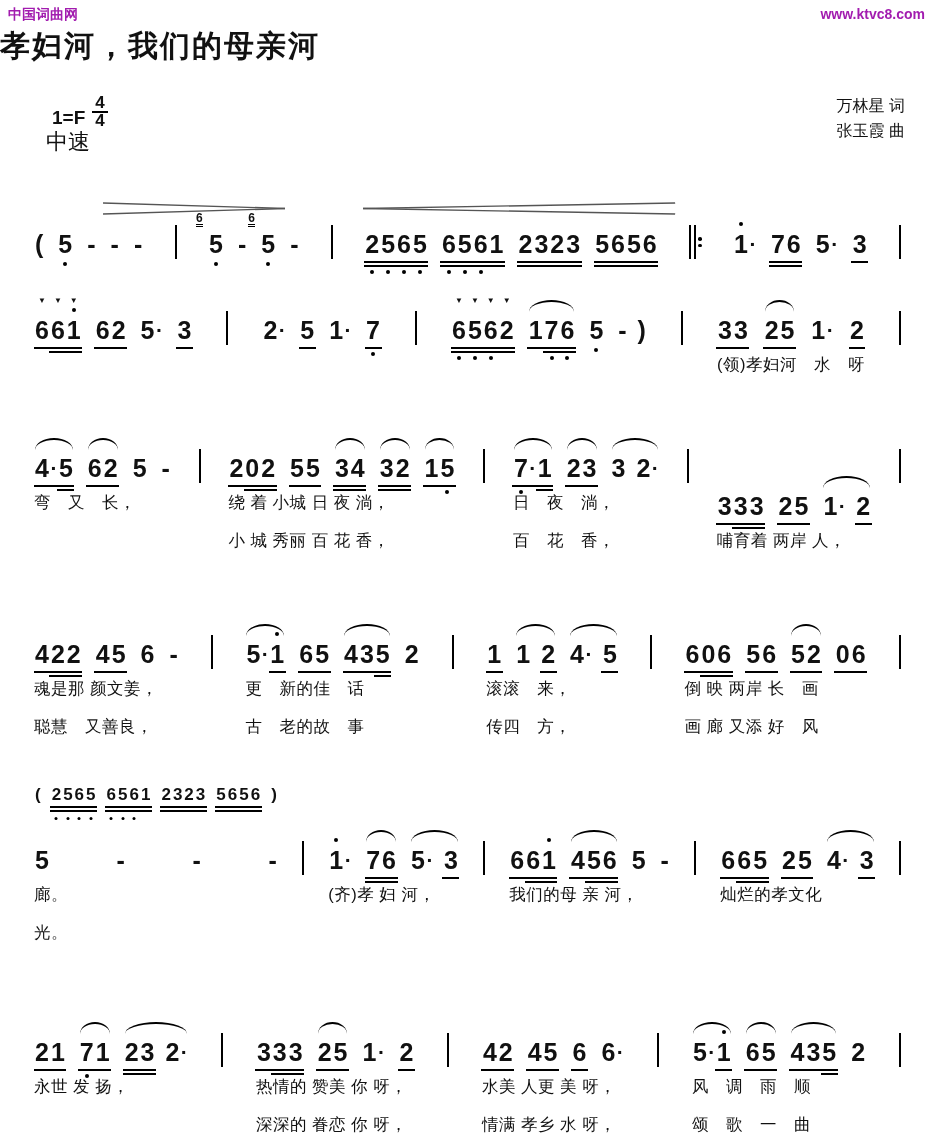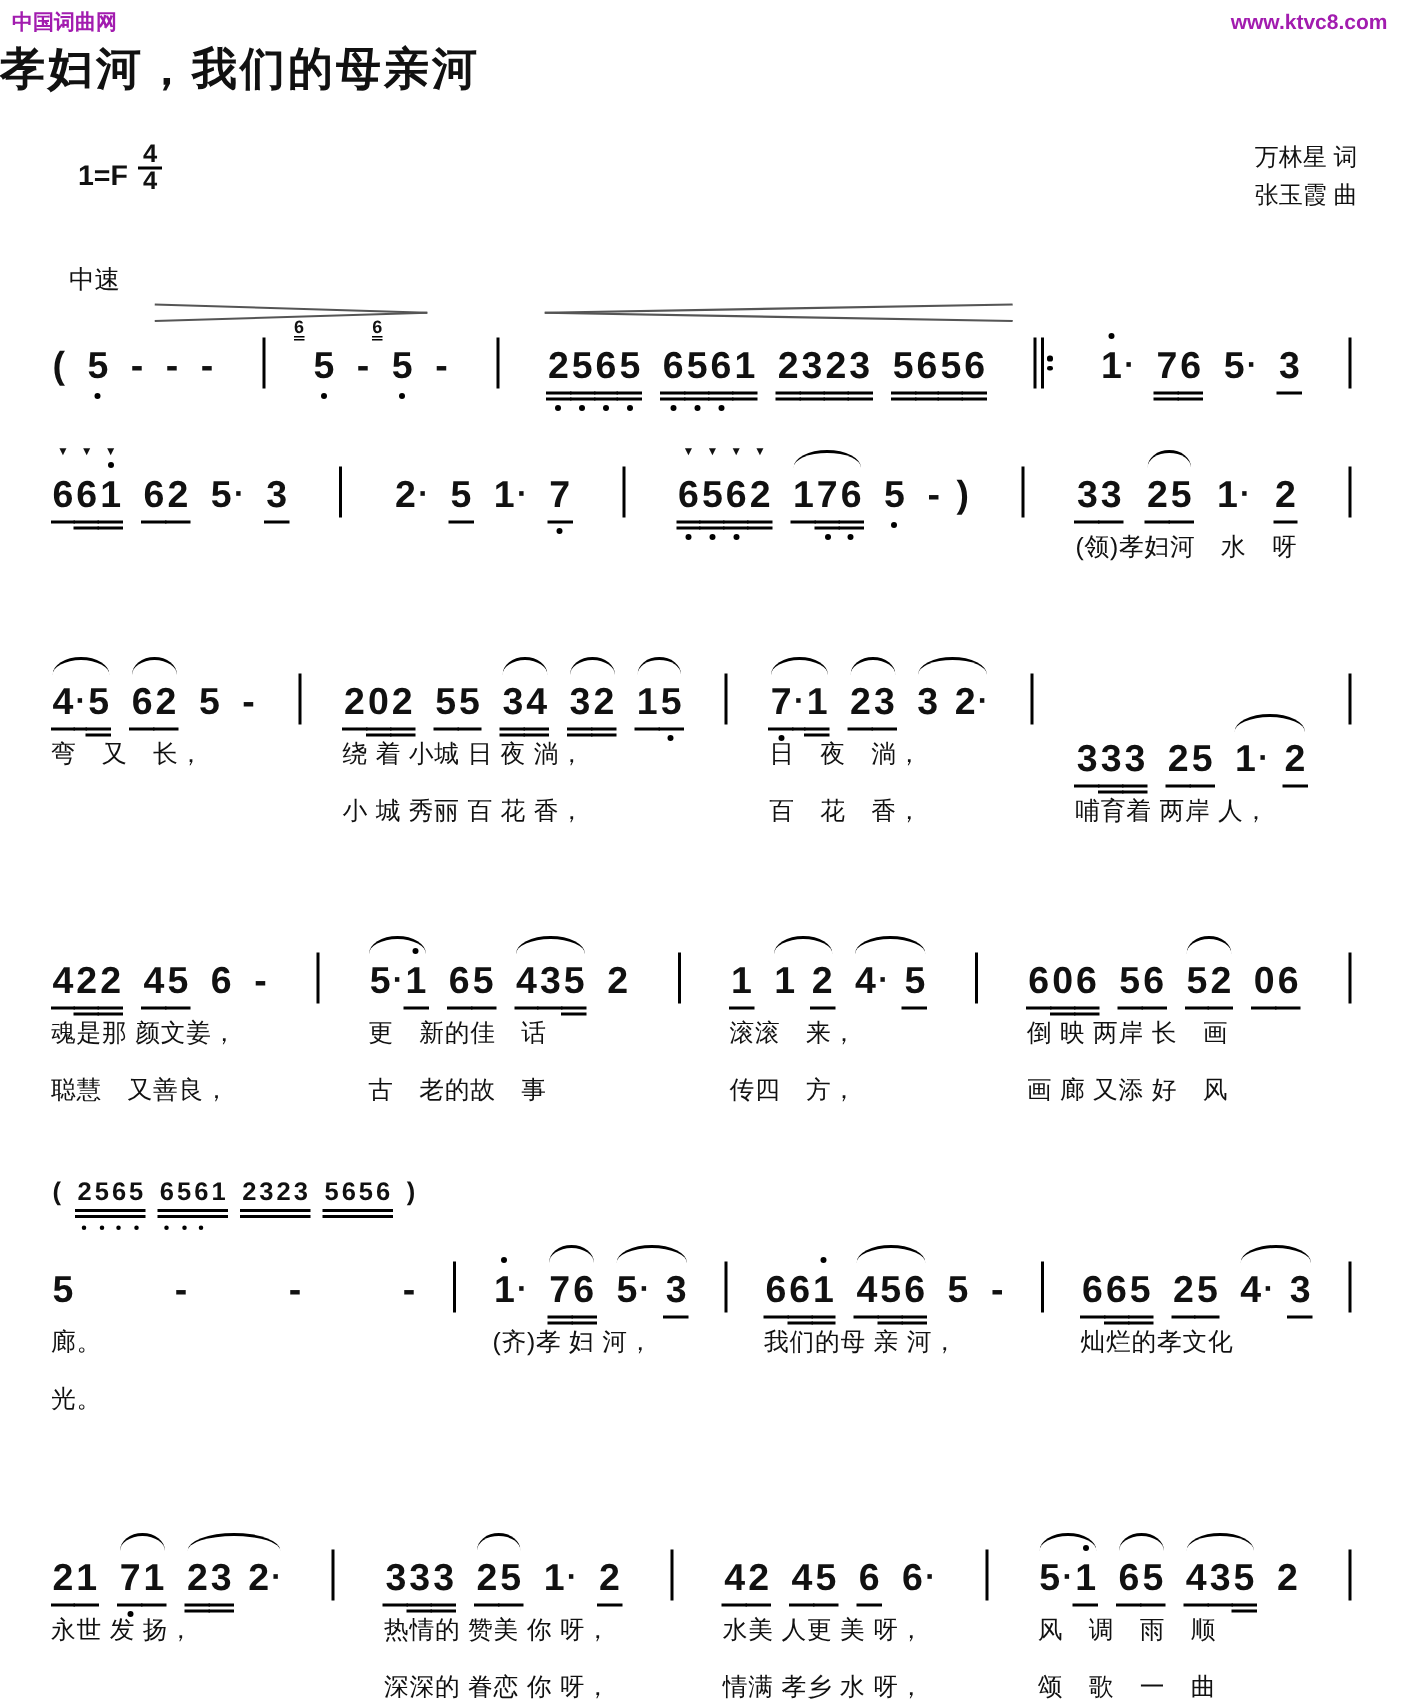--- a/index.html
+++ b/index.html
@@ -10,21 +10,21 @@
 
   
   .title{font-size:30px;font-weight:700;letter-spacing:2px;margin-top:2px;}
 
   
   .head2{position:relative;height:96px;}
   .keysig{position:absolute;left:52px;top:6px;font-size:19px;font-weight:700;display:flex;align-items:flex-end;margin-top:22px;}
   .frac{display:inline-block;text-align:center;margin-left:7px;font-size:17px;font-weight:700;line-height:16px;}
   .frac .t{display:block;border-bottom:2px solid #000;padding:0 3px;}
   .frac .b{display:block;}
-  .tempo{position:absolute;left:46px;top:60px;font-size:17px;margin-top:48px;}
+  .tempo{position:absolute;left:46px;top:60px;font-size:22px;}
   .credits{position:absolute;right:30px;top:26px;text-align:left;font-size:16px;line-height:25px;}
 
   
   .score{padding:0 34px;}
   .system{display:flex;align-items:flex-end;justify-content:space-between;gap:8px;position:relative;}
   .score .system:nth-of-type(1){margin-top:36px;}
   .score .system:nth-of-type(2){margin-top:26px;}
   .score .system:nth-of-type(3){margin-top:40px;}
   .score .system:nth-of-type(4){margin-top:50px;}
   .score .system:nth-of-type(5){margin-top:40px;}

